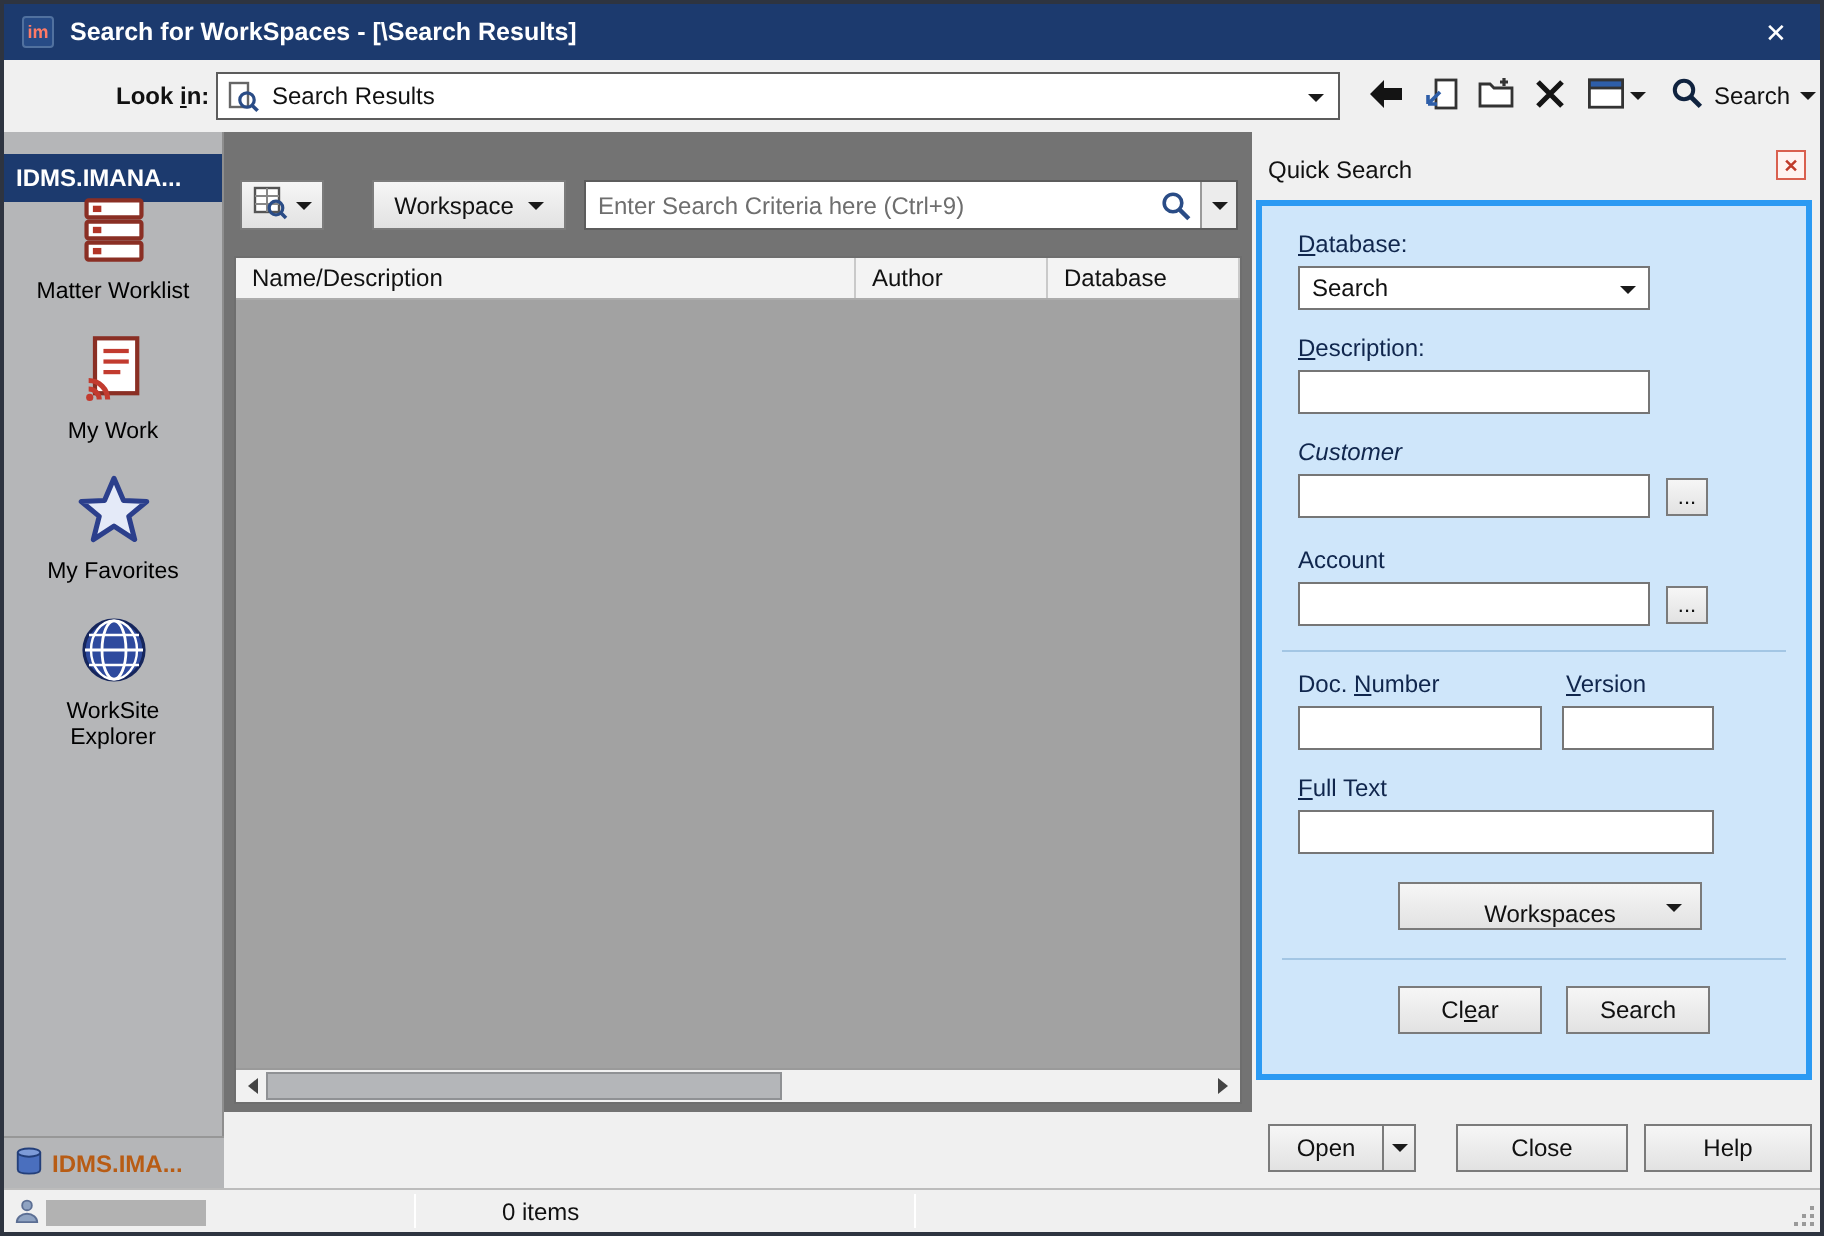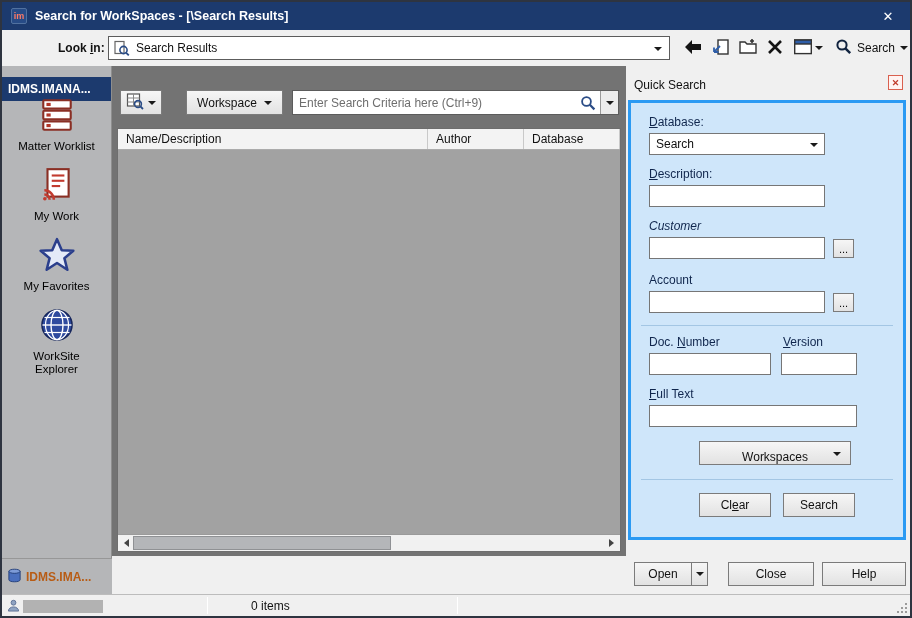--- a/index.html
+++ b/index.html
@@ -36,21 +36,21 @@
     display:flex; align-items:center; gap:5px; }
   
   .sidebar{ position:absolute; left:0; top:64px; width:110px; bottom:22px;
     background:#b5b6b8; border-right:1px solid #8e8e8e; }
   .server-top{ height:24px; background:#1c3a6e; color:#fff; font-weight:700;
     display:flex; align-items:center; padding-left:6px; white-space:nowrap; overflow:hidden;margin-top:11px; }
   .nav-item{ position:absolute; left:0; width:100%; text-align:center; cursor:default; }
   .nav-item .nicon{ display:inline-block; }
   .nav-item .nlabel{ margin:3px auto 0; font-size:11.5px; color:#000; width:92px; line-height:13px; }
   .nav-item.n4 .nlabel{ width:60px; }
-  .server-bottom{ position:absolute; left:0; bottom:0; width:110px; height:36px;
+  .server-bottom{ position:absolute; left:0; bottom:0; width:110px; height:26px;
     background:#b5b6b8; border-top:1px solid #979797; display:flex; align-items:center; padding-left:5px; gap:4px; }
   .server-bottom .slabel{ color:#b85c14; font-weight:700; white-space:nowrap; overflow:hidden; }
   
   .main{ position:absolute; left:110px; top:64px; width:514px; bottom:60px; background:#737373; }
   .btn{ background:linear-gradient(#f6f6f6,#e2e2e2); border:1px solid #7b7b7b;
     display:flex; align-items:center; justify-content:center; color:#111; }
   .viewbtn{ position:absolute; left:8px; top:24px; width:42px; height:25px; gap:4px; }
   .ws-btn{ position:absolute; left:74px; top:24px; width:97px; height:25px; gap:7px; }
   .searchbox{ position:absolute; left:180px; top:24px; width:327px; height:25px;
     background:#fff; border:1px solid #5c5c5c; display:flex; align-items:center; }

